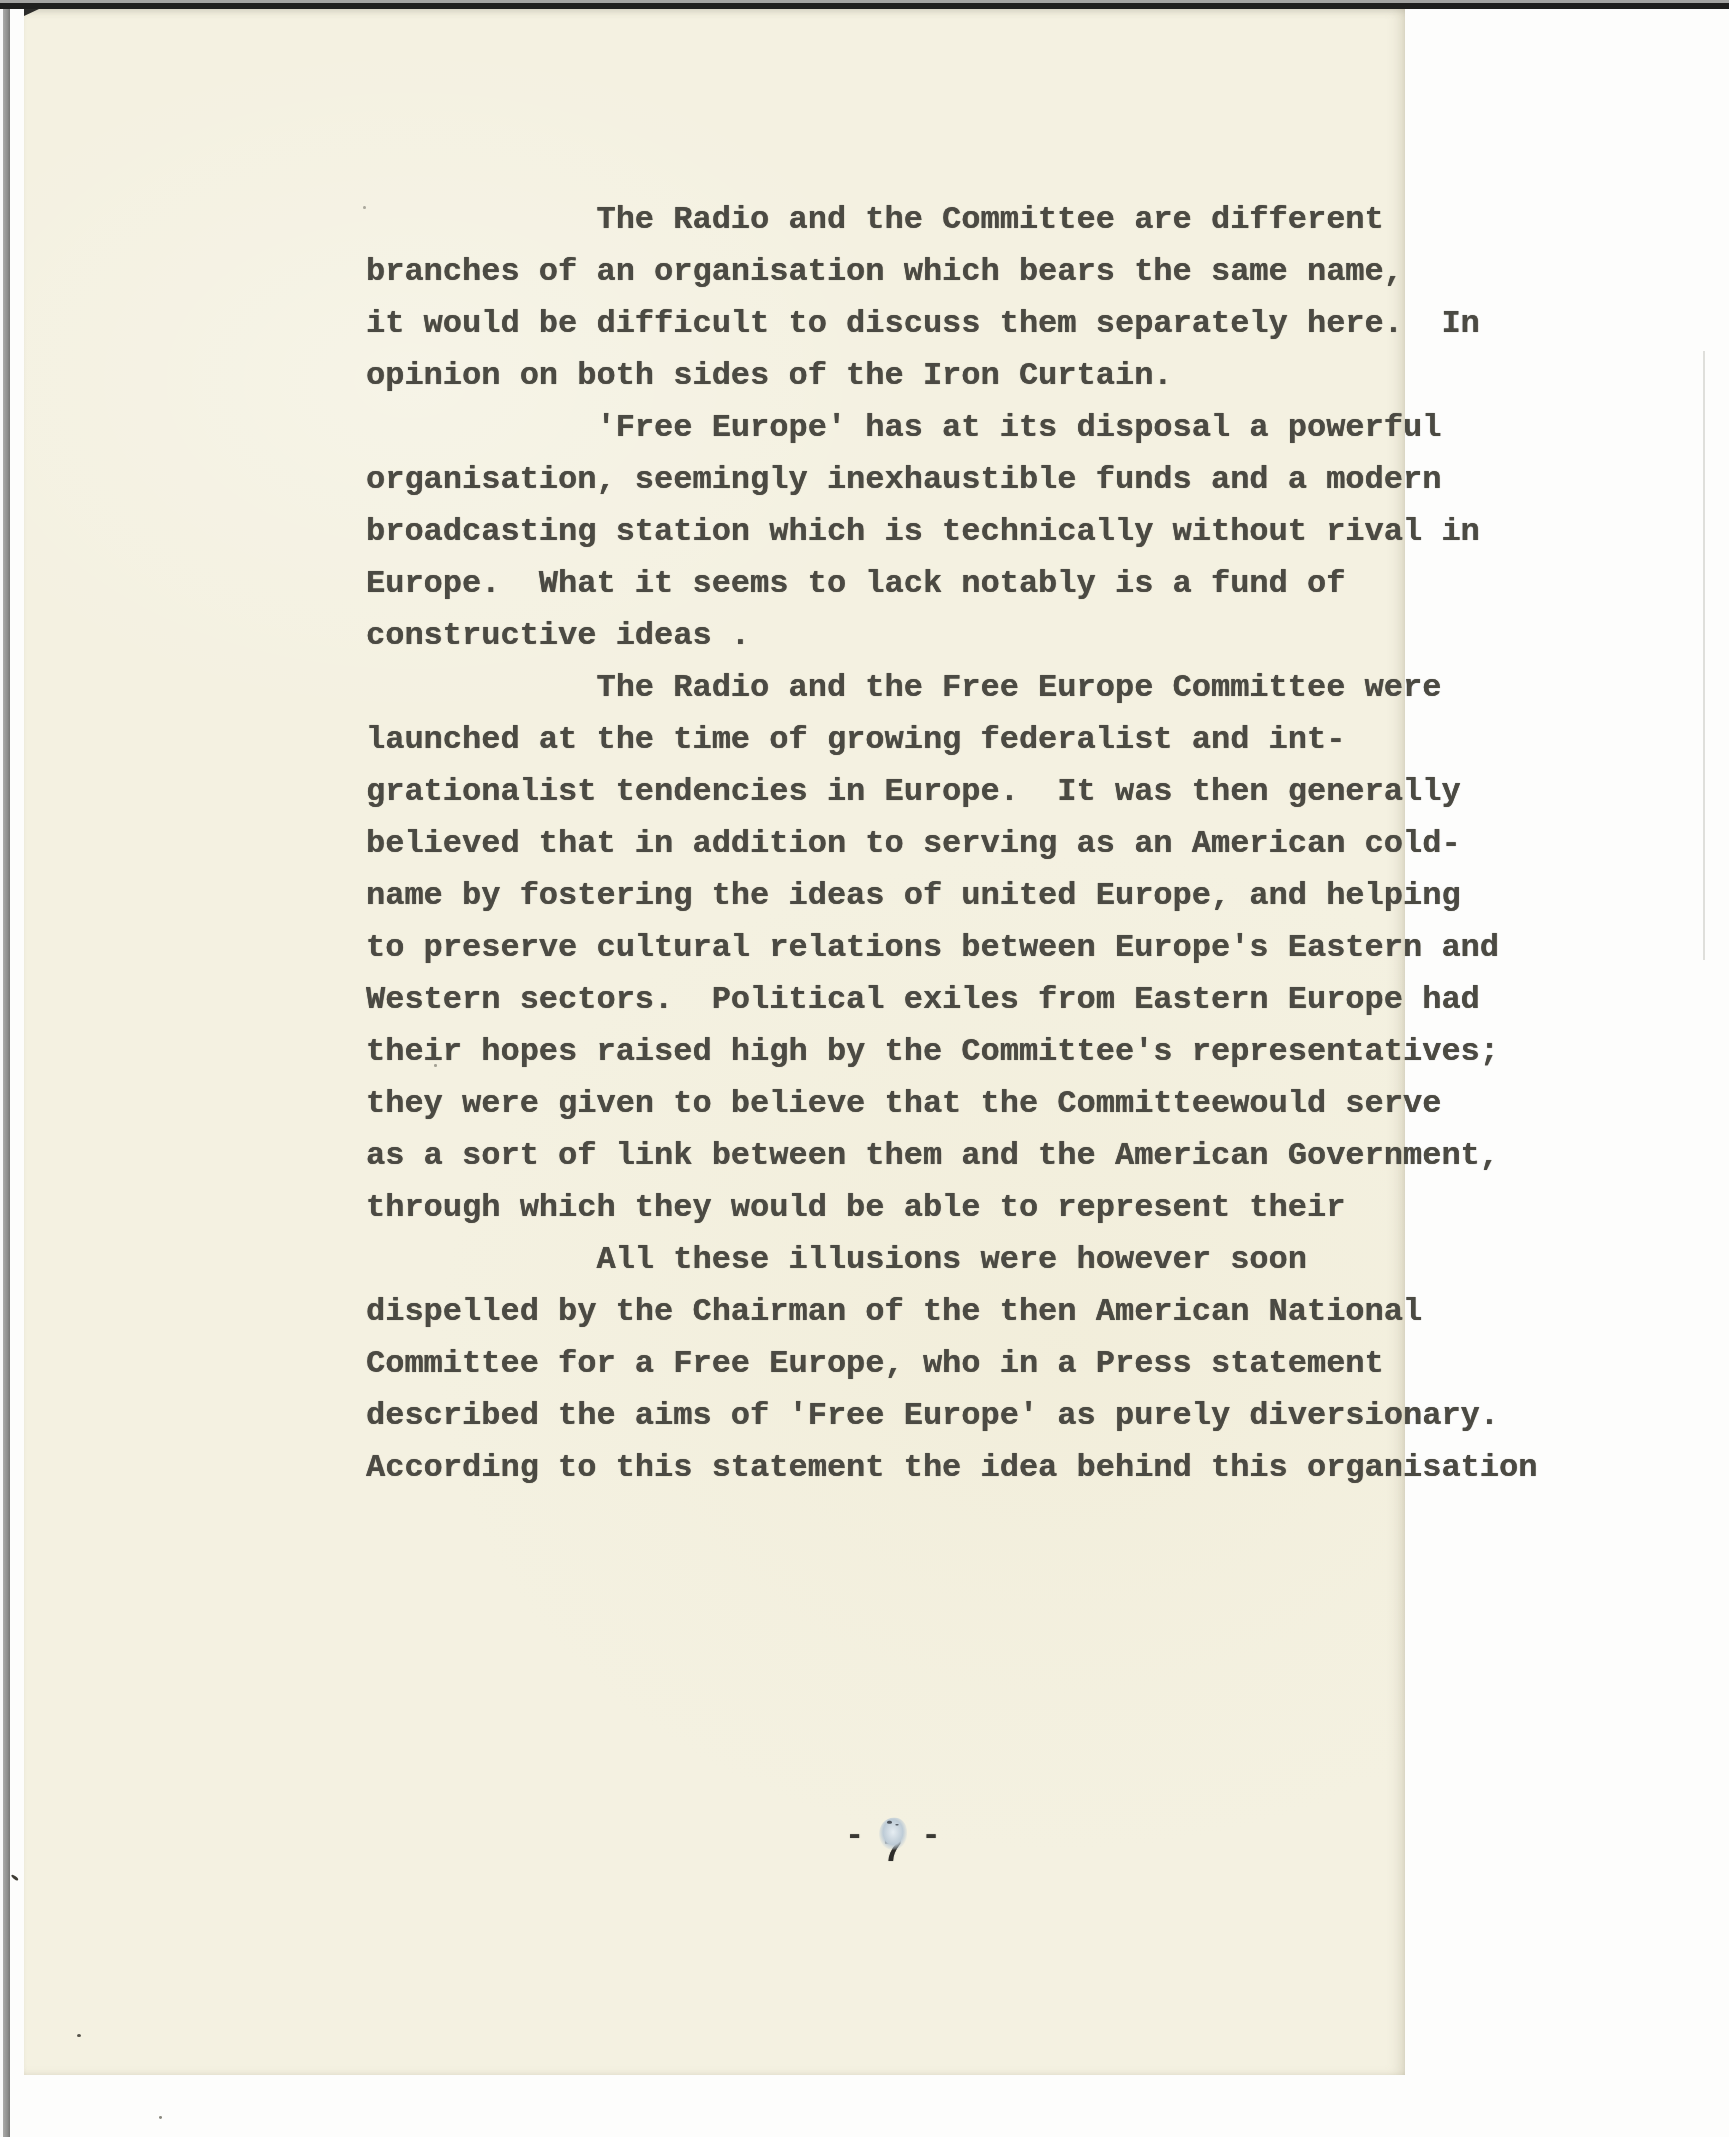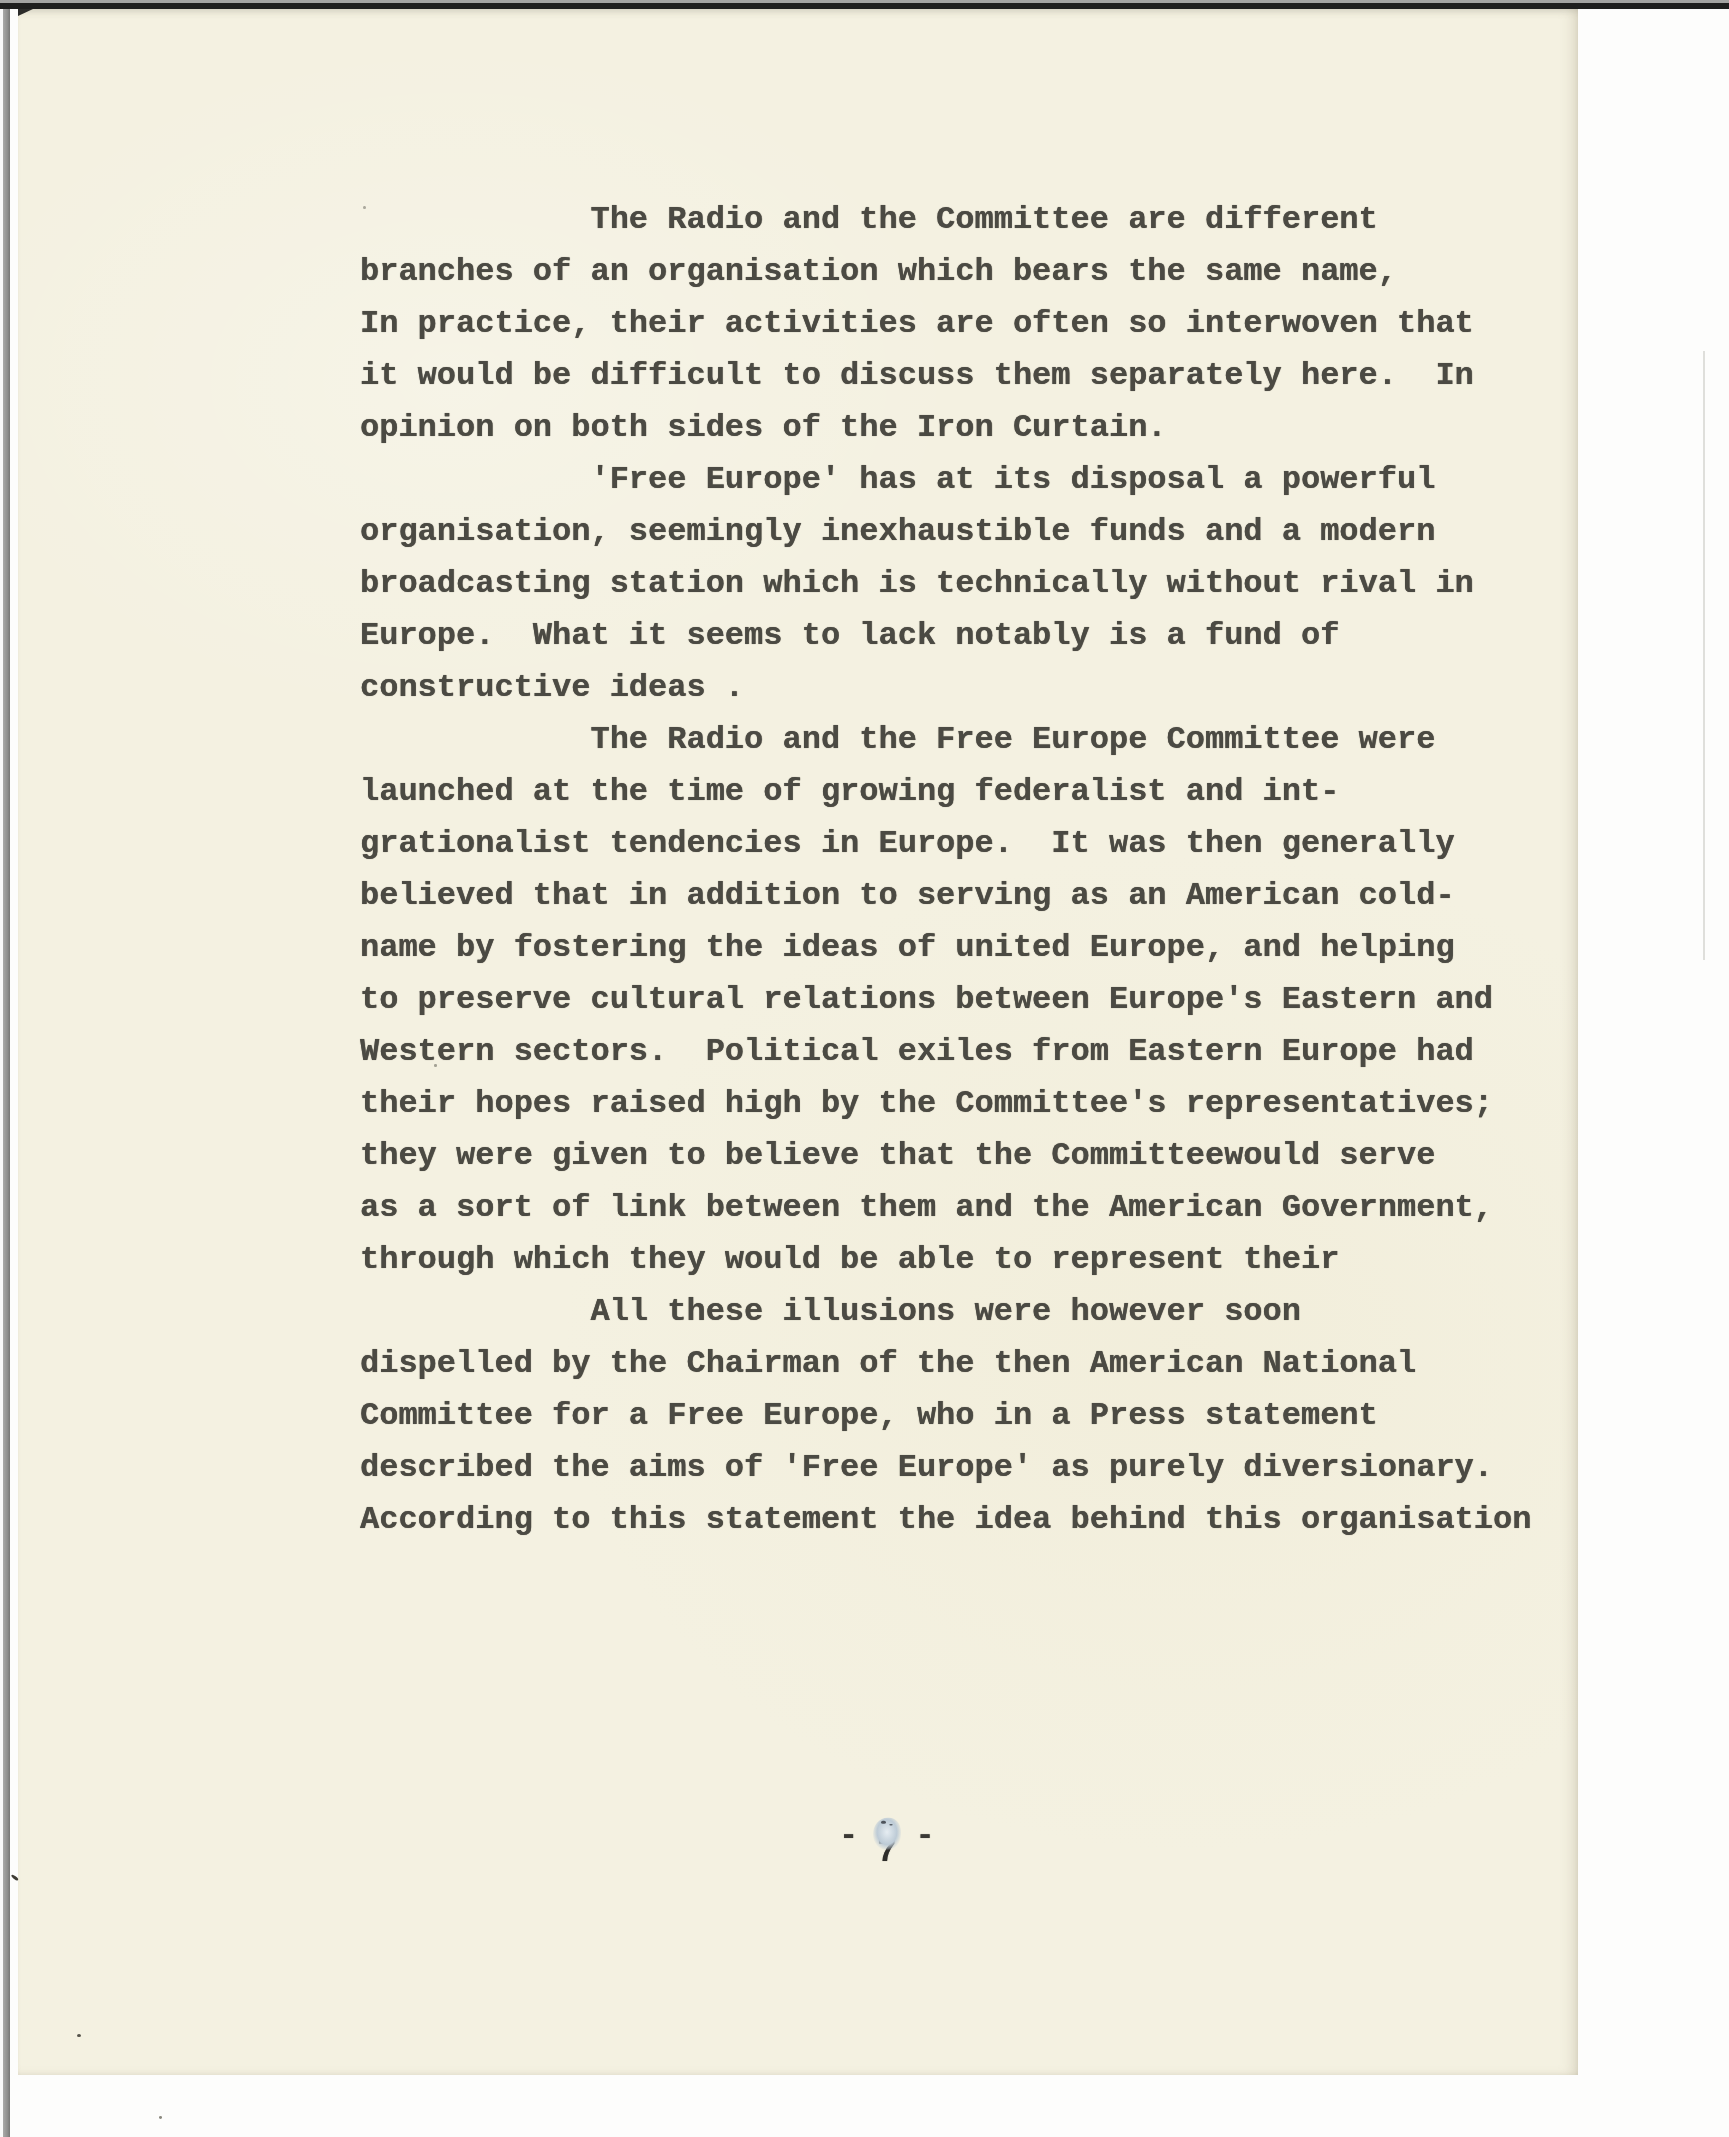--- a/index.html
+++ b/index.html
@@ -18,21 +18,21 @@
     position:absolute;left:0;top:0;width:10px;height:2137px;
     background:linear-gradient(to right,#fafaf9 0px,#fafaf9 3.3px,#a8a8a6 3.3px,#8f8f8d 7.5px,#777775 10px);
     z-index:2;
   }
   .edge-line{
     position:absolute;left:1703px;top:351px;width:1.7px;height:609px;
     background:rgba(186,186,180,.45);z-index:1;
   }
   
   .paper{
-    position:absolute;left:18px;top:9.2px;width:1560px;height:2066px;
+    position:absolute;left:24px;top:9.2px;width:1381px;height:2066px;
     background:
       radial-gradient(ellipse 751px 501px at 28% 18%, rgba(255,255,255,.20), rgba(255,255,255,0) 70%),
       radial-gradient(ellipse 835px 668px at 75% 65%, rgba(235,228,200,.25), rgba(235,228,200,0) 75%),
       #f4f1e1;
     box-shadow:
       inset -8.3px 0 15px -6.7px rgba(120,110,78,.30),
       inset 0 6.7px 10px -6.7px rgba(90,90,78,.28),
       inset 0 -3.3px 6.7px -5px rgba(120,110,78,.18);
     z-index:2;
   }
@@ -91,21 +91,20 @@
 <div class="scan-left"></div>
 <div class="edge-line"></div>
 
 <div class="paper">
   <div class="corner-notch"></div>
 
   <div class="textblock" id="textblock">
       <div>
         <div class="line indent"><span>The Radio and the Committee are different</span></div>
         <div class="line"><span>branches of an organisation which bears the same name,</span></div>
-        <div class="line"><span>In practice, their activities are often so interwoven that</span></div>
         <div class="line"><span>it would be difficult to discuss them separately here.  In</span></div>
         <div class="line"><span>opinion on both sides of the Iron Curtain.</span></div>
       </div>
       <div>
         <div class="line indent"><span>'Free Europe' has at its disposal a powerful</span></div>
         <div class="line"><span>organisation, seemingly inexhaustible funds and a modern</span></div>
         <div class="line"><span>broadcasting station which is technically without rival in</span></div>
         <div class="line"><span>Europe.  </span><span class="u">What it seems to lack notably is a fund of  </span></div>
         <div class="line"><span class="u">constructive ideas </span><span>.</span></div>
       </div>

